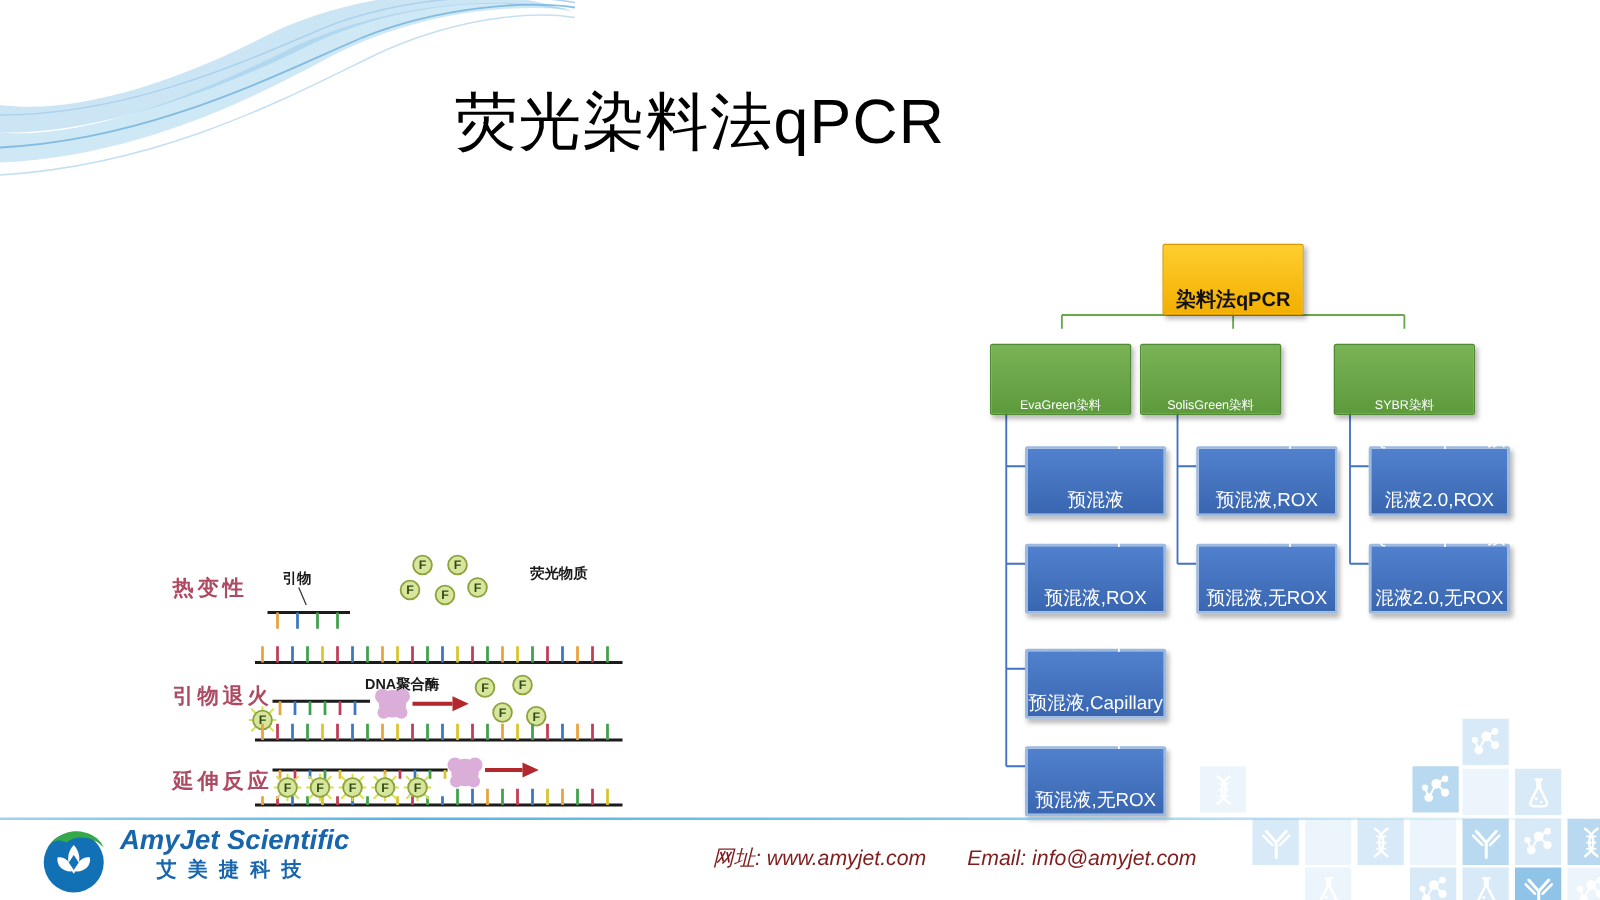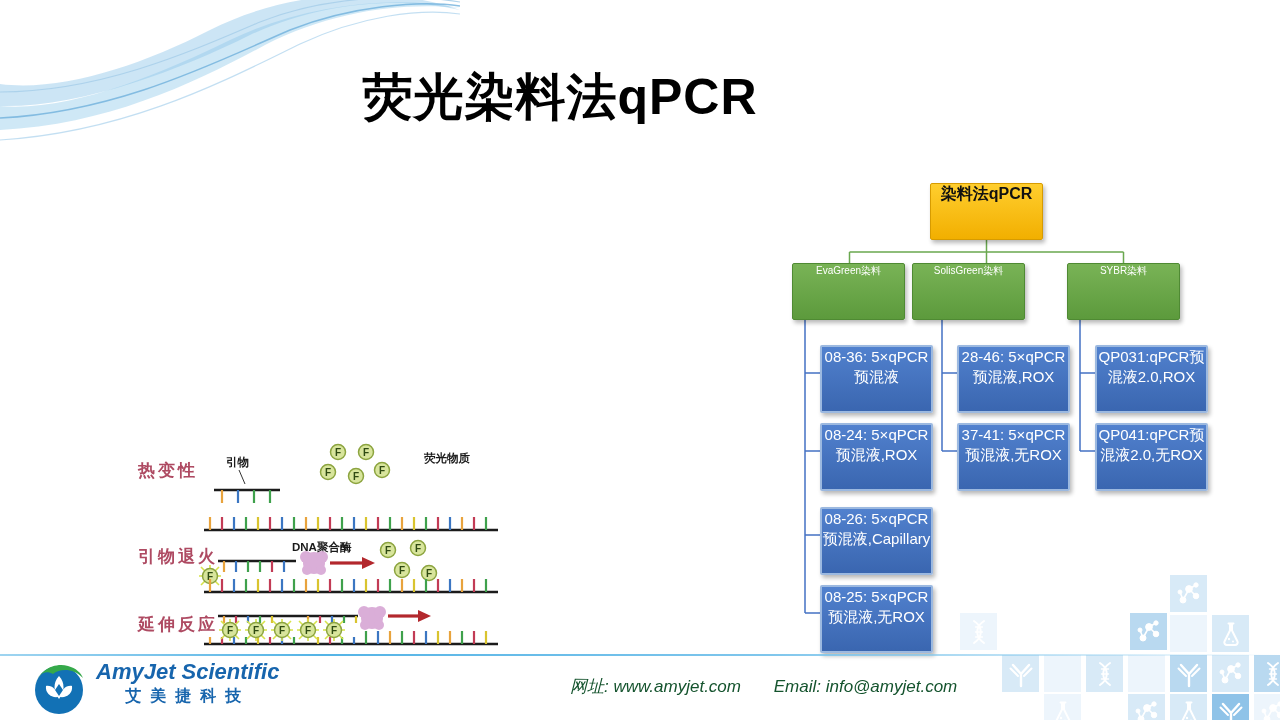--- a/index.html
+++ b/index.html
@@ -5,49 +5,49 @@
   html,body{margin:0;padding:0;}
   body{
     width:1280px;height:720px;overflow:hidden;background:#ffffff;
     font-family:"Liberation Sans","DejaVu Sans",sans-serif;position:relative;
   }
   .slide{position:absolute;inset:0;width:1280px;height:720px;background:#fff;}
 
   
   .title{
     position:absolute;left:280px;top:30px;width:560px;text-align:center;
-    font-size:50px;font-weight:bold;color:#000;letter-spacing:1px;white-space:nowrap;
+    font-size:50px;font-weight:normal;color:#000;letter-spacing:1px;white-space:nowrap;
   }
 
   
   .body-text{
     position:absolute;left:72px;top:160px;width:645px;
     font-size:22px;color:#3a3a3a;line-height:29px;text-align:justify;
   }
   .body-text p{margin:0;text-indent:2em;}
 
   
   .org{position:absolute;left:780px;top:180px;width:436px;height:466px;}
   .org-lines{position:absolute;left:0;top:0;width:436px;height:466px;}
   .node{
     position:absolute;width:113px;box-sizing:border-box;display:flex;
-    flex-direction:column;align-items:center;justify-content:flex-start;text-align:center;
-    border-radius:2px;box-shadow:2px 3px 4px rgba(0,0,0,.28);
+    flex-direction:column;align-items:center;justify-content:flex-end;text-align:center;
+    border-radius:2px;box-shadow:2px 3px 4px rgba(0,0,0,.28);margin-top:12px;
   }
   .node.root{
     height:57px;background:linear-gradient(180deg,#FFCE2E,#F2AF00);
     border:1px solid #D79B00;color:#111;font-weight:bold;font-size:16px;
   }
   .node.green{
     height:57px;background:linear-gradient(180deg,#79B356,#5C9A3C);
     border:1px solid #4F8A33;color:#fff;font-size:10px;
   }
   .node.blue{
-    height:68px;background:linear-gradient(180deg,#5181CE,#3A66B0);
-    border:2px solid #9CB9E0;color:#fff;font-size:15px;line-height:1.32;
+    height:56px;background:linear-gradient(180deg,#5181CE,#3A66B0);
+    border:2px solid #9CB9E0;color:#fff;font-size:15px;line-height:1.32;gap:29px;
   }
 
   
   .illus{position:absolute;left:126px;top:430px;width:390px;height:222px;}
   .step{font-size:17px;font-weight:bold;fill:#AE4A62;letter-spacing:3px;}
   .small{font-size:11.5px;font-weight:bold;fill:#1a1a1a;}
   .fc{fill:#D8E59C;stroke:#8CA43F;stroke-width:1.5;}
   .ray{stroke:#D7E34A;stroke-width:1.6;fill:none;}
   .fl{font-size:10px;font-weight:bold;fill:#2F4A12;text-anchor:middle;}
   .strand{stroke:#1b1b1b;stroke-width:2.4;fill:none;}
@@ -57,21 +57,21 @@
   .footer-line{
     position:absolute;left:0;top:654px;width:1280px;height:2px;
     background:linear-gradient(90deg,#9ED4F0 0%,#54B4E6 25%,#7FC6EC 60%,rgba(255,255,255,0) 100%);
   }
   .logo{position:absolute;left:30px;top:659px;display:flex;}
   .logo-text{margin-left:8px;color:#1765AD;}
   .brand-en{font-size:22px;font-weight:bold;font-style:italic;white-space:nowrap;}
   .brand-cn{font-size:16px;font-weight:bold;letter-spacing:9px;text-align:center;margin-top:1px;}
   .contact{
     position:absolute;left:570px;top:675px;width:420px;
-    font-size:17px;font-style:italic;color:#14532d;white-space:nowrap;
+    font-size:17px;font-style:italic;color:#7f1d1d;white-space:nowrap;
   }
   .contact .gap{display:inline-block;width:28px;}
 
   
   .tile{position:absolute;width:37px;height:37px;display:flex;align-items:center;justify-content:center;}
   .s1{background:#EDF5FC;} .s2{background:#D8EAF7;} .s3{background:#B9D9F0;} .s4{background:#8FC3E8;}
   .tile svg{width:28px;height:28px;}
 
   
   .wave{position:absolute;left:0;top:0;}

